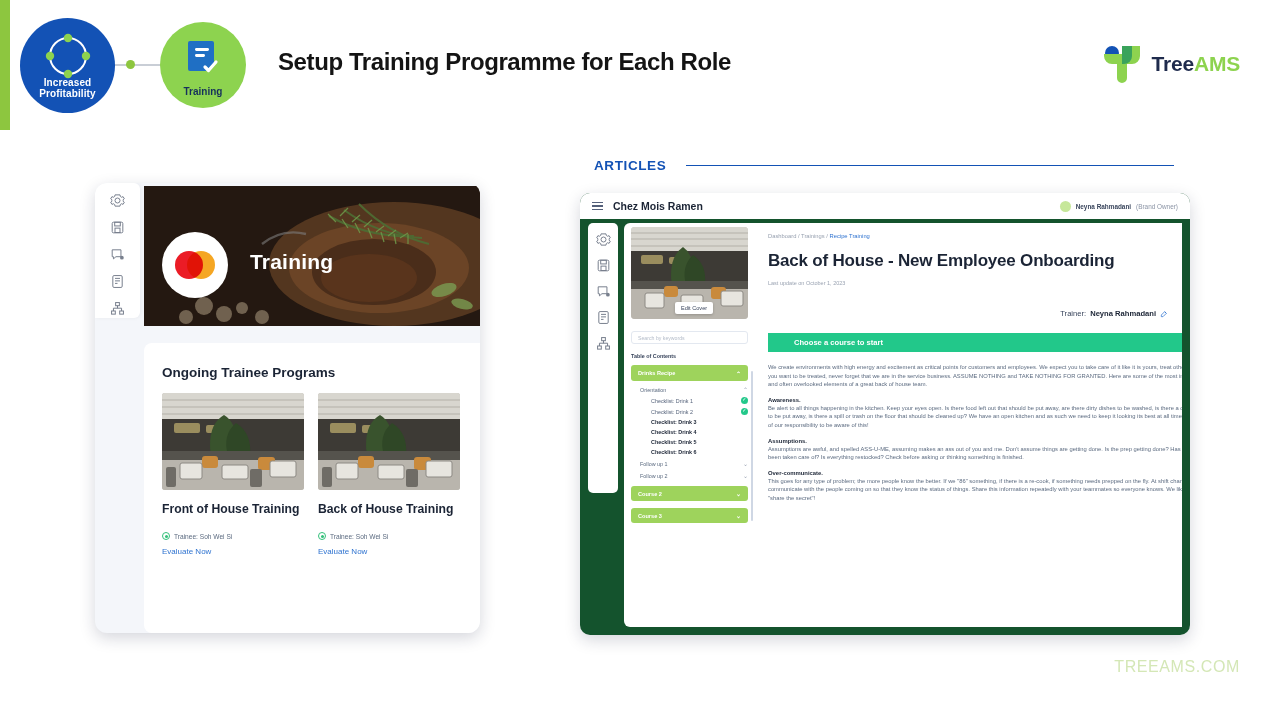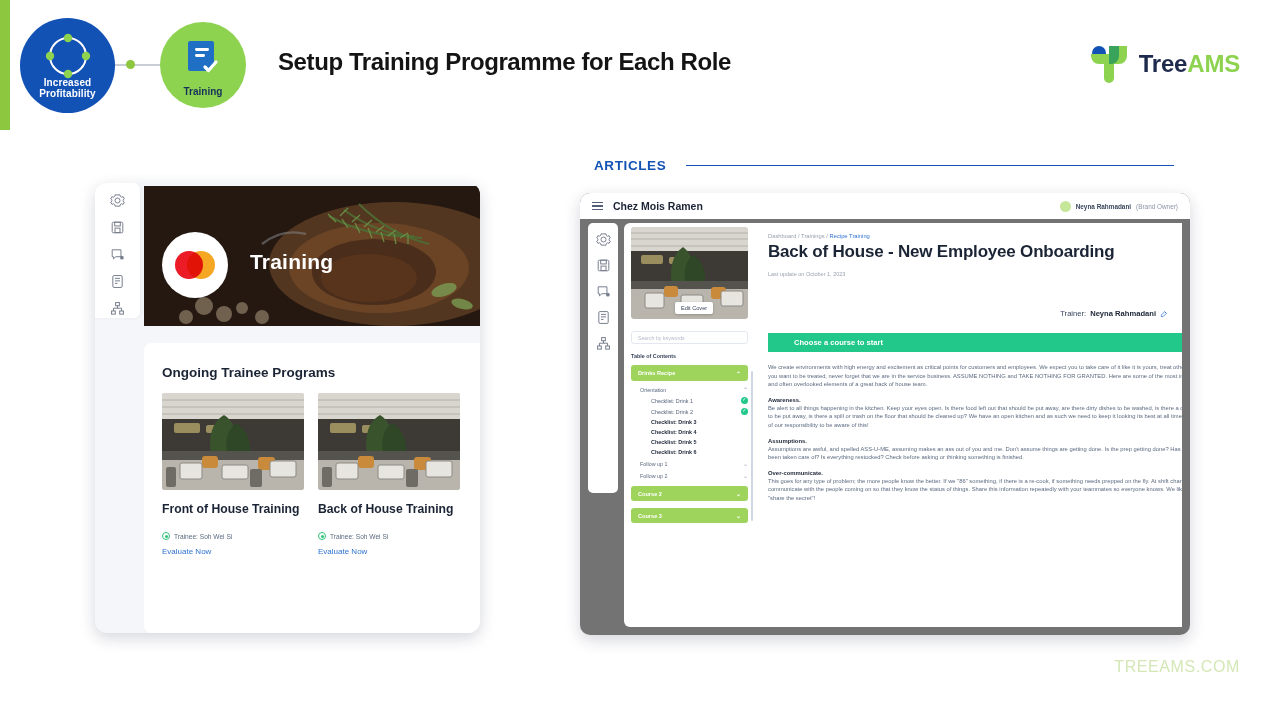--- a/index.html
+++ b/index.html
@@ -40,21 +40,21 @@
   .node-green .doc { position:absolute; top:17px; left:50%; transform:translateX(-50%); }
   .node-green .lbl { color:#16305c; font-size:10px; font-weight:bold; z-index:2; }
 
   .title {
     position: absolute; left: 278px; top: 48px;
     font-size: 24px; font-weight: 800; color: #141414;
     letter-spacing: -0.4px;
   }
 
   .logo { position: absolute; right: 40px; top: 44px; display:flex; align-items:center; gap:4px; }
-  .logo-text { font-size: 24px; font-weight: bold; letter-spacing:-.2px; }
+  .logo-text { font-size: 21px; font-weight: bold; letter-spacing:-.2px; }
   .logo-text .a { color: #1f2b4d; }
   .logo-text .b { color: #8dd34f; }
 
   
   .shot-left {
     position: absolute; left: 95px; top: 183px;
     width: 385px; height: 450px;
     background: #f4f6fa;
     border-radius: 12px;
     box-shadow: 0 5px 16px rgba(20,30,60,.18);
@@ -100,21 +100,21 @@
   .tr-ic:after{content:""; position:absolute; left:2.1px; top:1.6px; width:3px; height:3px; border-radius:50%; background:#33c07a;}
   .prog-link { margin-top:7px; font-size:8px; color:#2f73d0; }
 
   
   .articles-wrap { position:absolute; left:594px; top:158px; width:580px; display:flex; align-items:center; gap:20px;}
   .articles-label { font-size:13.5px; font-weight:bold; color:#1352b5; letter-spacing:.6px; }
   .articles-rule { flex:1; height:1.5px; background:#1352b5; }
 
   .shot-right {
     position:absolute; left:580px; top:193px; width:610px; height:442px;
-    background:#737373; border-radius:10px;
+    background:#14532d; border-radius:10px;
     box-shadow: 0 5px 16px rgba(20,30,60,.18);
     overflow:hidden;
   }
   .app-top {
     position:absolute; left:0; top:0; width:610px; height:26px; background:#fff;
     display:flex; align-items:center; padding:0 12px; gap:10px;
   }
   .burger { width:11px; display:flex; flex-direction:column; gap:2px; }
   .burger i { display:block; height:1.3px; background:#54607a; }
   .app-brand { font-size:10.5px; font-weight:bold; color:#1b2435; }
@@ -136,21 +136,21 @@
     position:absolute; left:7px; top:4px; width:117px; height:92px; border-radius:4px; overflow:hidden;
     background: linear-gradient(180deg,#c6c3bc 0%,#9a9a93 45%,#c9c5bd 100%);
   }
   .edit-cover {
     position:absolute; left:44px; bottom:5px; background:#fff; border-radius:2px;
     font-size:5.6px; color:#39455c; padding:3px 6px; box-shadow:0 1px 3px rgba(0,0,0,.2);
   }
   .doc-head { position:absolute; left:144px; top:10px; width:400px; }
   .crumb { font-size:5.8px; color:#98a1b0; }
   .crumb .cur { color:#2f73d0; }
-  .doc-title { margin-top:2px; font-size:17px; font-weight:bold; color:#1b2435; line-height:21px; letter-spacing:-.2px; }
+  .doc-title { margin-top:11px; font-size:17px; font-weight:bold; color:#1b2435; line-height:21px; letter-spacing:-.2px; }
   .doc-upd { margin-top:9px; font-size:5.5px; color:#9aa3b2; }
   .trainer-row { position:absolute; right:14px; top:86px; font-size:7.6px; color:#39455c; display:flex; align-items:center; gap:4px;}
   .trainer-row b { color:#1b2435; }
   .course-bar {
     position:absolute; left:144px; top:110px; width:438px; height:19px;
     background:#22c88a; display:flex; align-items:center; padding-left:26px;
   }
   .course-bar span { color:#fff; font-size:7.6px; font-weight:600; }
 
   .toc { position:absolute; left:7px; top:108px; width:117px; }

